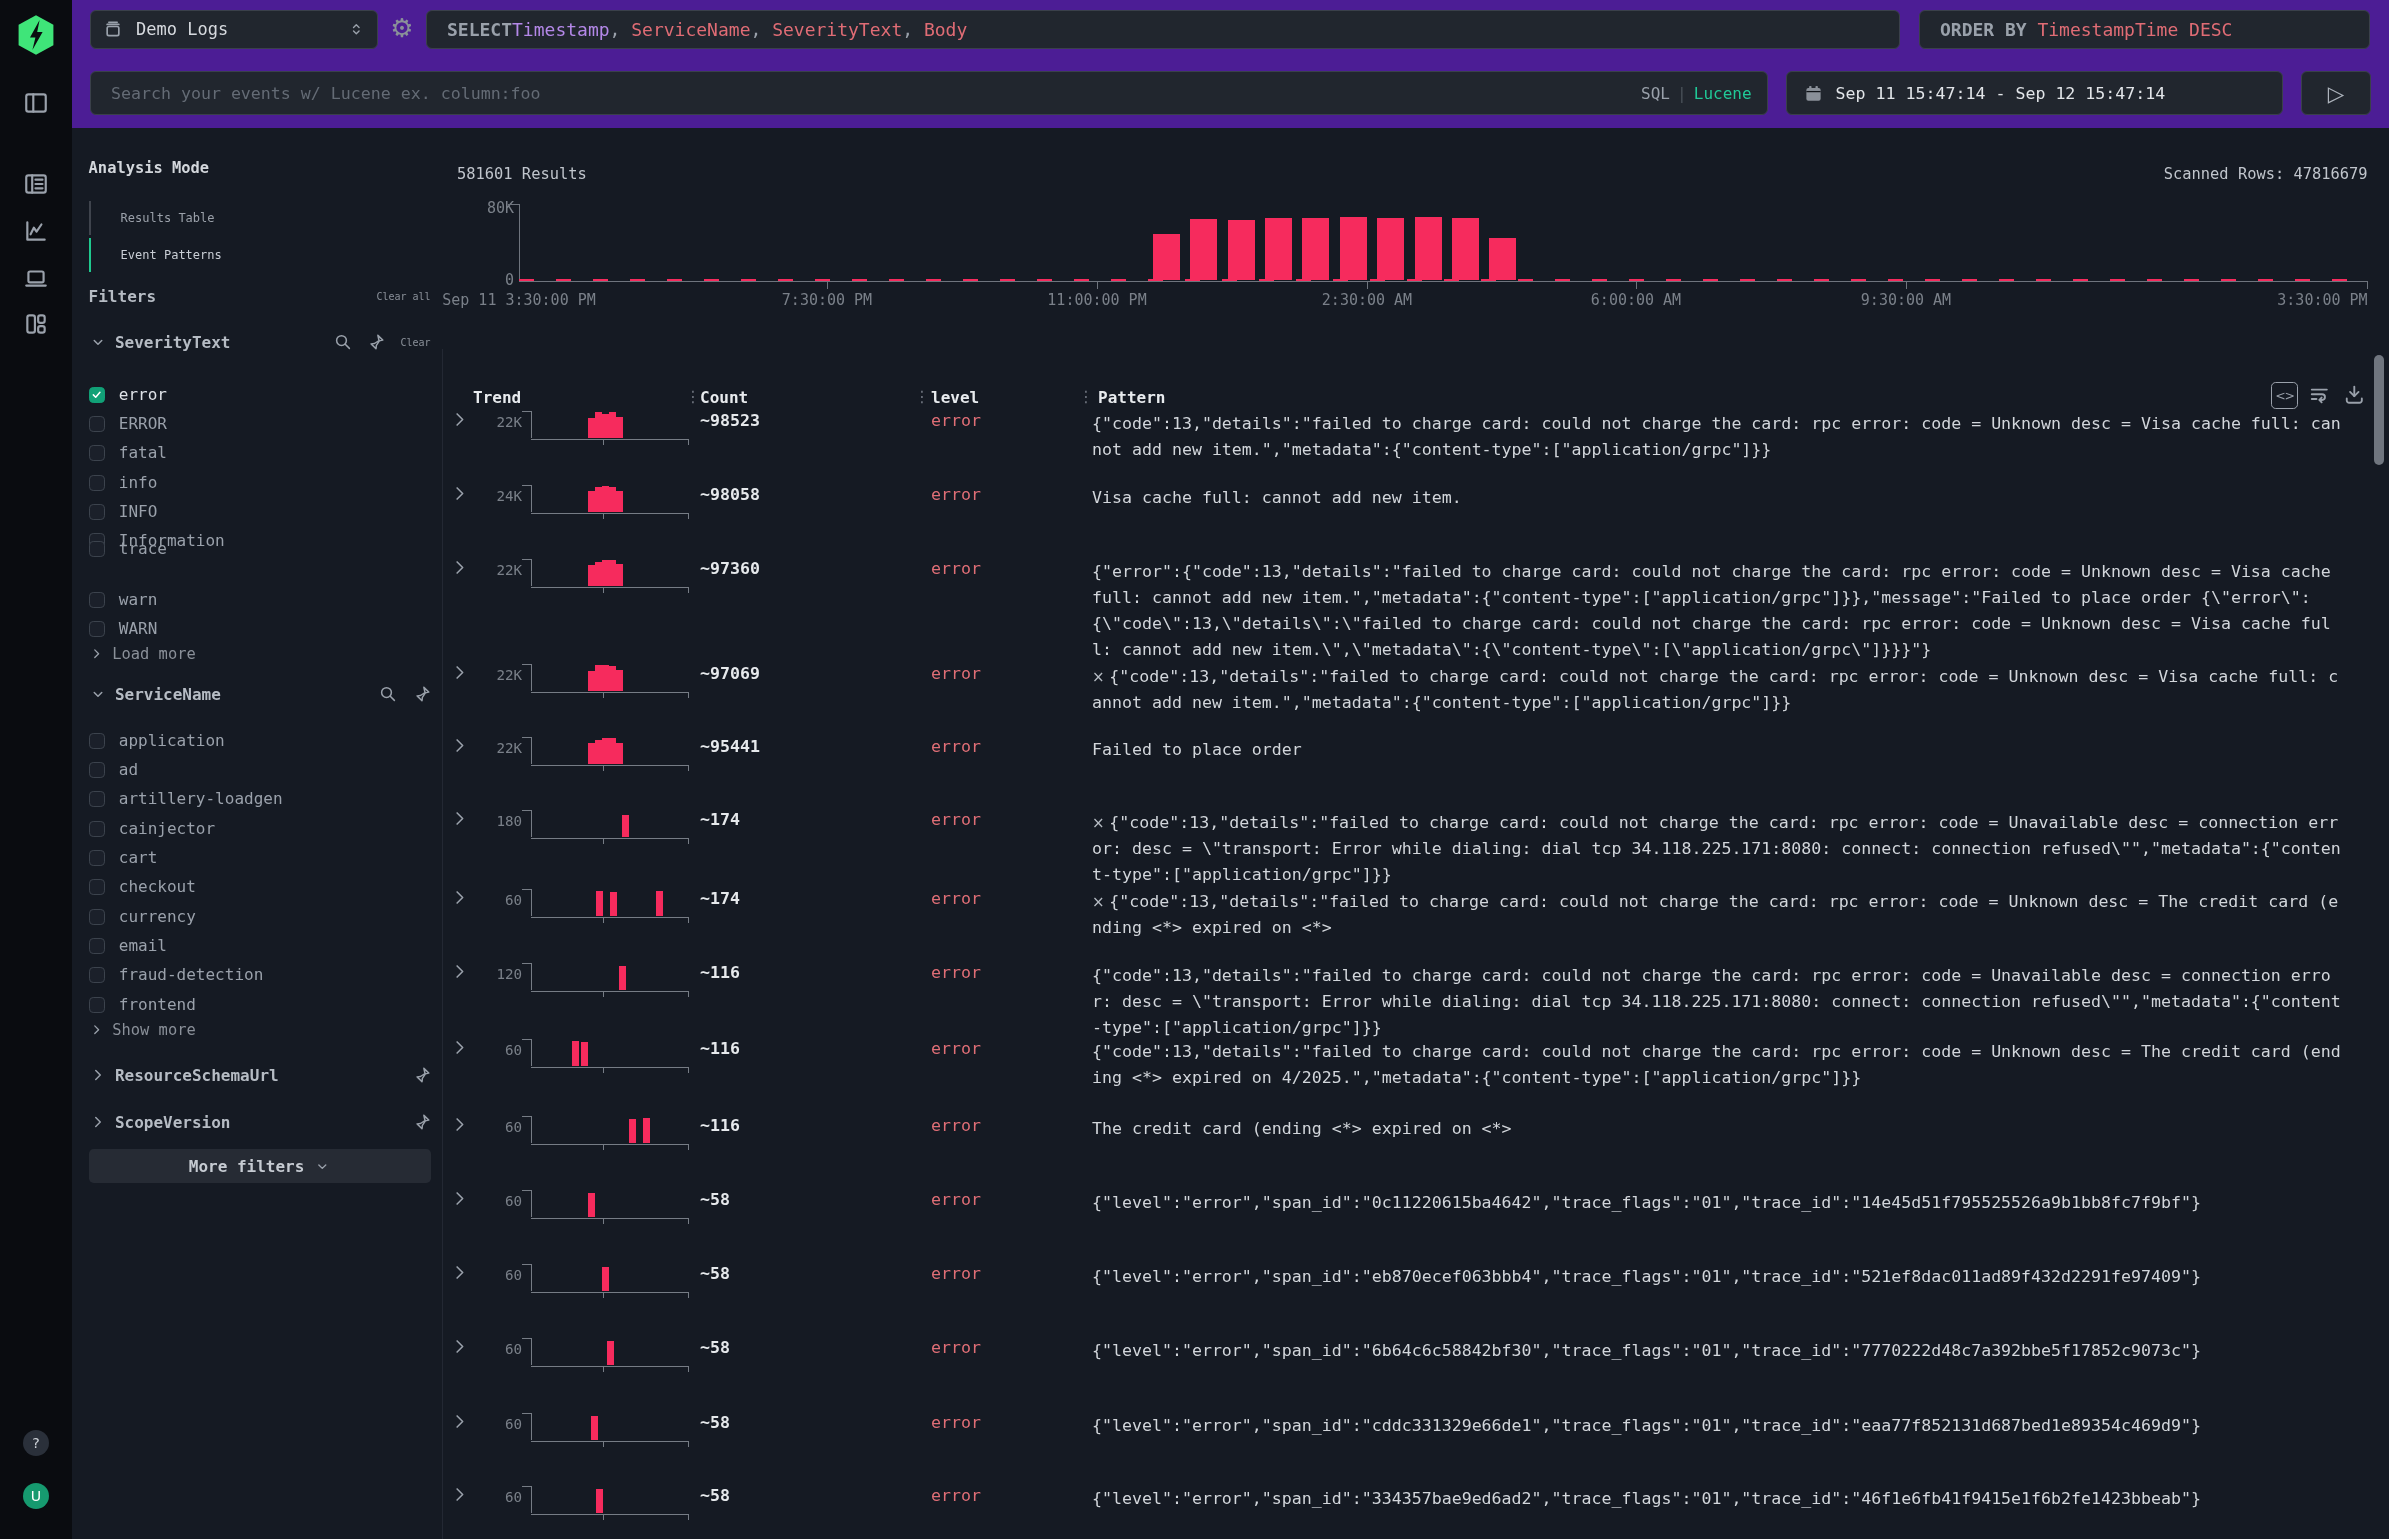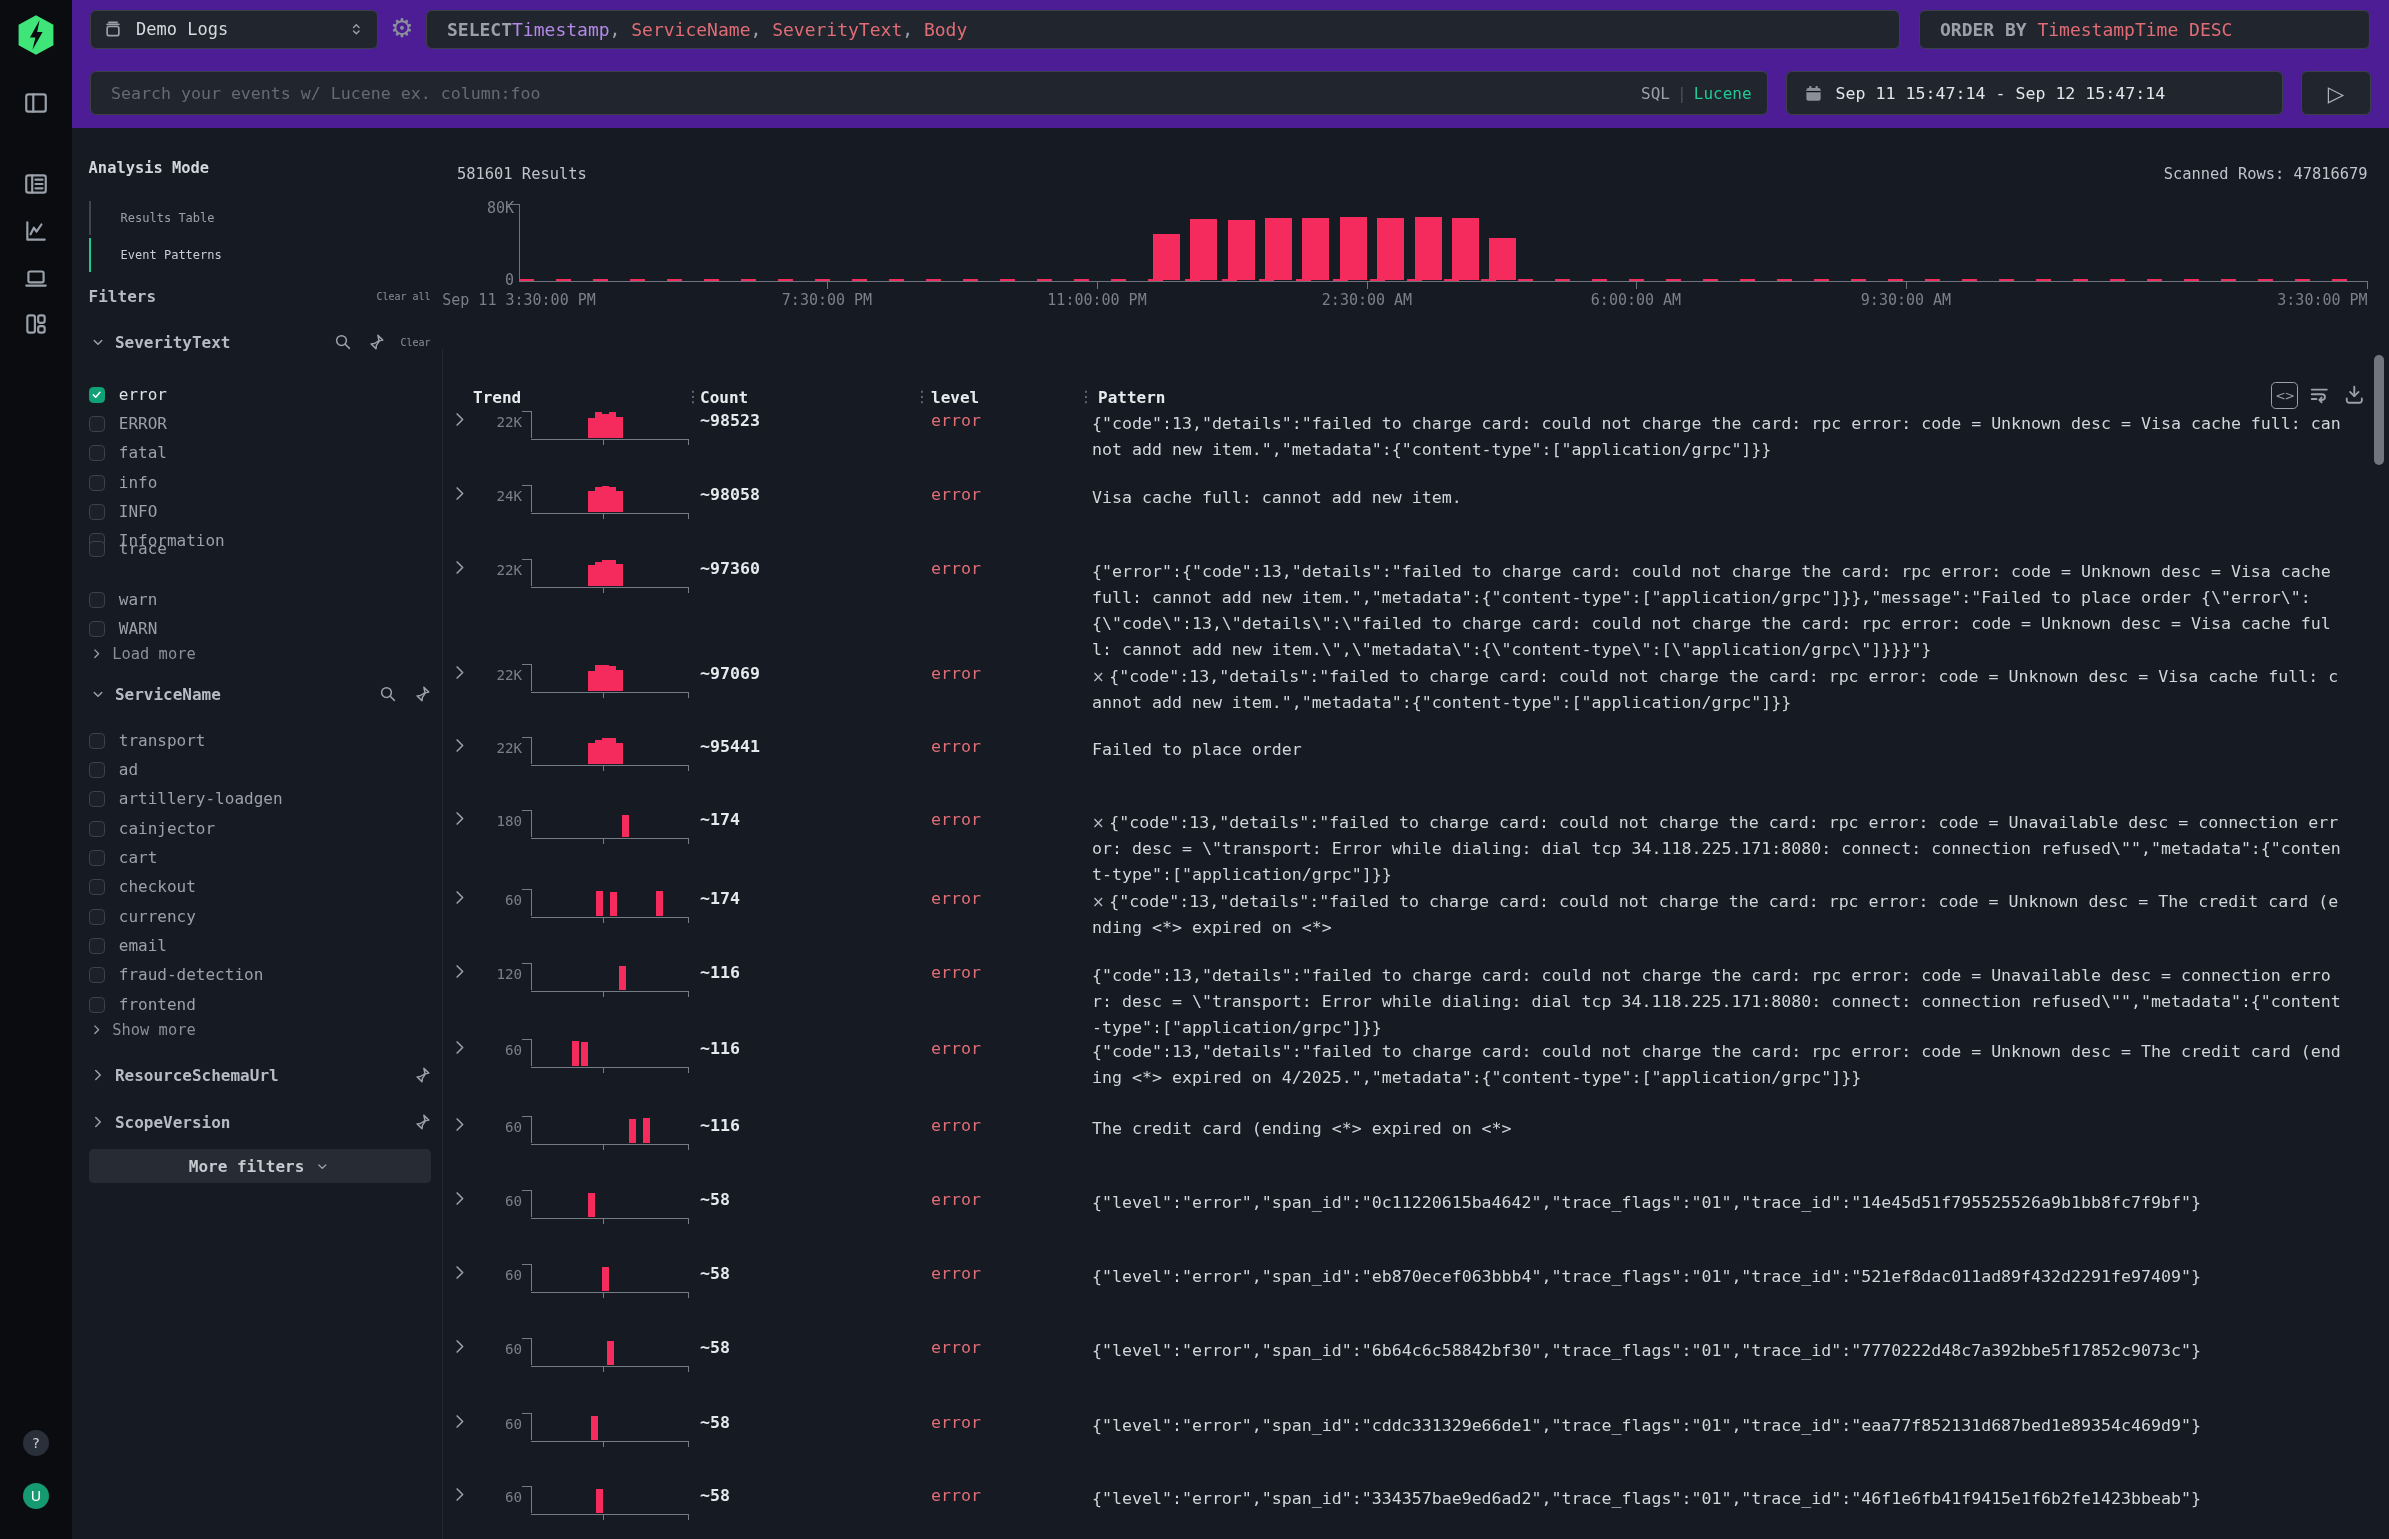--- a/index.html
+++ b/index.html
@@ -331,21 +331,21 @@
           <svg class="ic" viewBox="0 0 24 24">
             <path d="M14.5 3l6.5 6.5-4.5 1-4 6-0.5 4.5-6.5-6.5 4.5-0.5 6-4z"></path>
           </svg>
         </span>
     </div>
     <div id="svc-list">
         <label class="cb-row" style="top: 598px;">
     <span class="cb">
       
     </span>
-    <span class="cb-lab">transport</span>
+    <span class="cb-lab">application</span>
   </label>
         <label class="cb-row" style="top: 627px;">
     <span class="cb">
       
     </span>
     <span class="cb-lab">ad</span>
   </label>
         <label class="cb-row" style="top: 656px;">
     <span class="cb">
       

